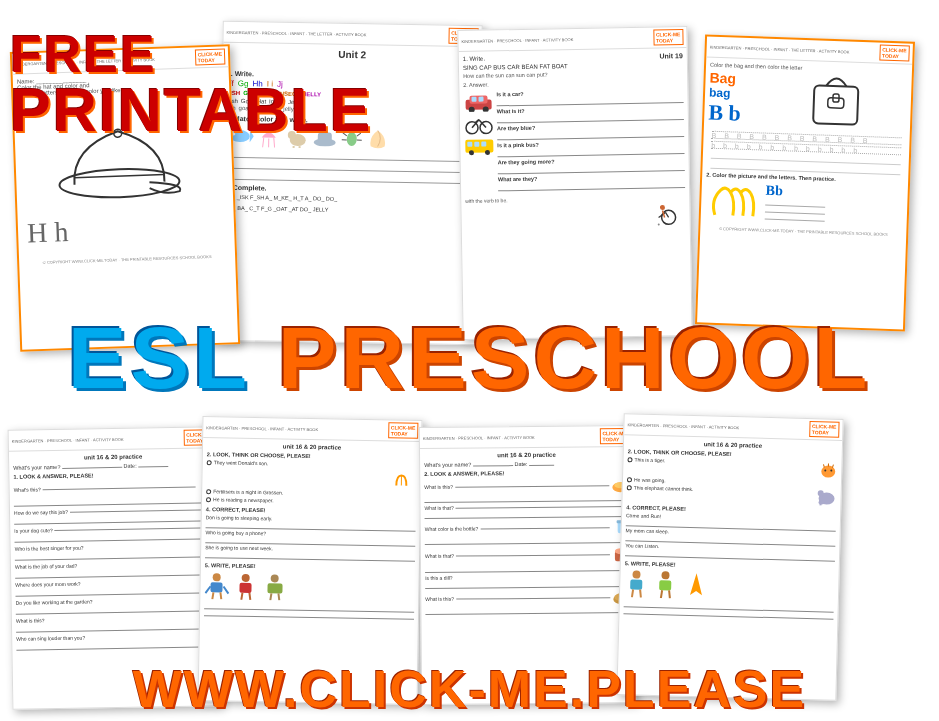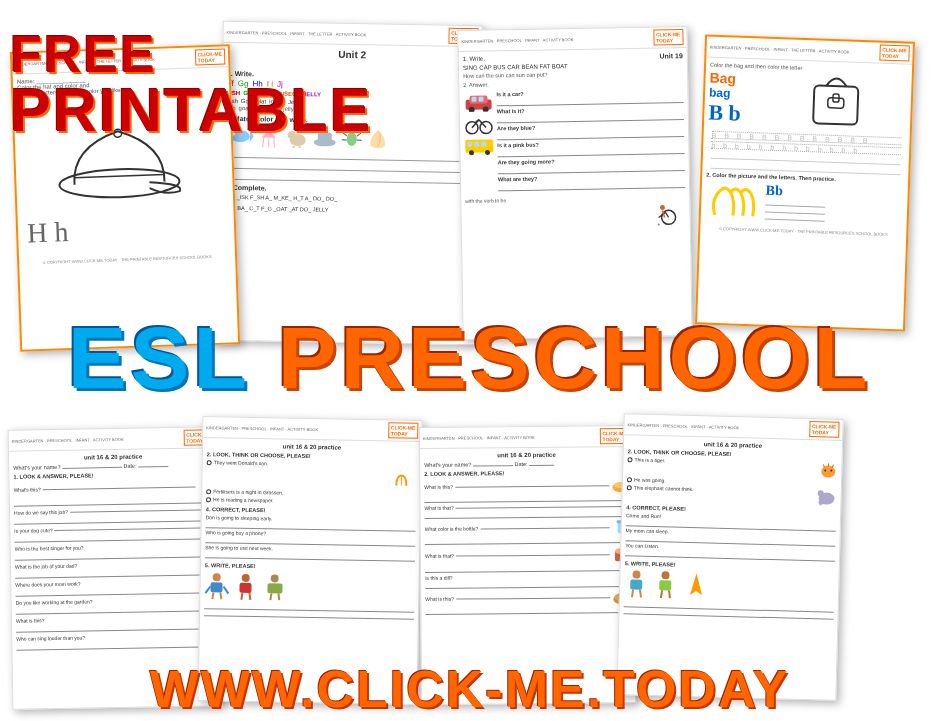--- a/index.html
+++ b/index.html
@@ -774,16 +774,16 @@
         <svg width="28" height="28" viewBox="0 0 28 28">
           <path d="M14 2 L20 24 L14 20 L8 24 Z" fill="#ff9900"></path>
         </svg>
       </div>
       <div style="border-bottom:0.5px solid #888; height:7px;"></div>
       <div style="border-bottom:0.5px solid #888; height:7px;"></div>
     </div>
   </div>
 
   <div class="website-url">
-    <span>WWW.CLICK-ME.TODAY</span>
+    <span>WWW.CLICK-ME.PLEASE</span>
   </div>
 
 </div>
 
 </body></html>

